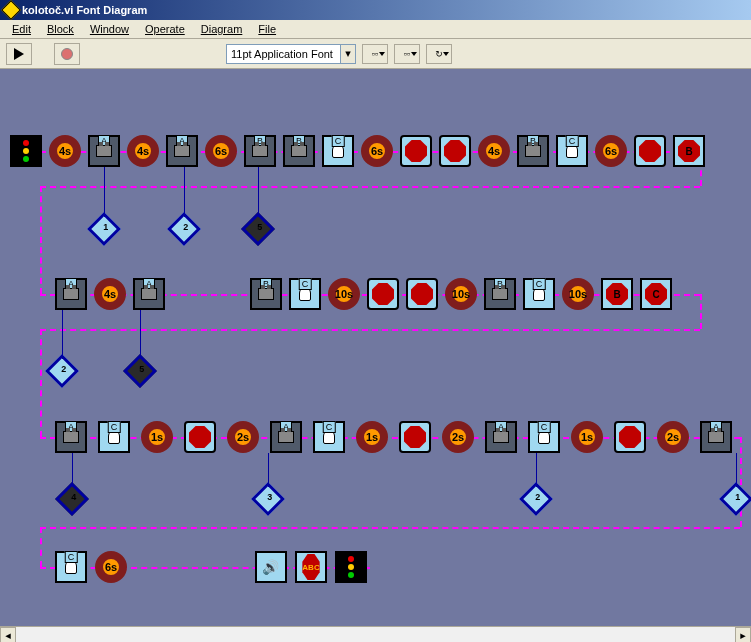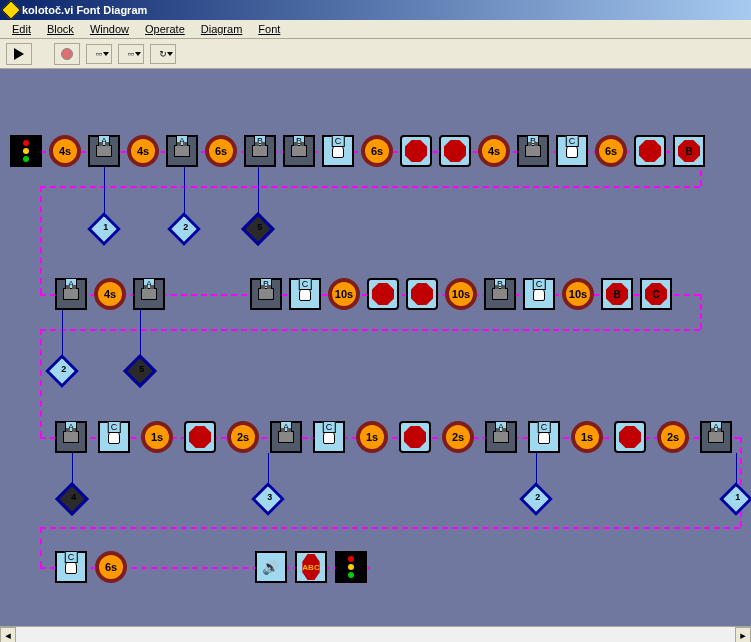--- a/index.html
+++ b/index.html
@@ -139,21 +139,21 @@
 .node-trafic {
   background: #000;
   display: flex; flex-direction: column;
   align-items: center; justify-content: space-around;
   padding: 2px;
 }
 .node-trafic div { width:6px; height:6px; border-radius:50%; }
 .node-timer {
   background: #ff9900;
   border-radius: 50%;
-  border: 4px solid #7f1d1d;
+  border: 8px solid #7f1d1d;
   display:flex; align-items:center; justify-content:center;
   font-weight: bold;
   font-size: 11px;
   color:#000;
 }
 .node-motor {
   background: #505a6a;
   display:flex; align-items:center; justify-content:center;
 }
 .node-motor .tag {
@@ -235,30 +235,34 @@
   <div class="titlebar-icon"></div>
   <span>kolotoč.vi Font Diagram</span>
 </div>
 
 <div class="menubar">
   <span>Edit</span>
   <span>Block</span>
   <span>Window</span>
   <span>Operate</span>
   <span>Diagram</span>
-  <span>Font</span>
+  <span>File</span>
 </div>
 
 <div class="toolbar">
   <div class="tool-btn">
       <div class="tool-arrow"></div>
     </div>
   <div class="tool-btn" style="margin-left:16px">
       <div class="tool-rec"></div>
     </div>
+  <div class="font-select">
+    <span>11pt Application Font</span>
+    <div class="dd">▾</div>
+  </div>
   <div class="small-dd">
       <span style="font-size:9px">▫▫</span>
       <div class="small-dd-arrow"></div>
     </div>
   <div class="small-dd">
       <span style="font-size:9px">▫▫</span>
       <div class="small-dd-arrow"></div>
     </div>
   <div class="small-dd">
       <span style="font-size:9px">↻</span>

